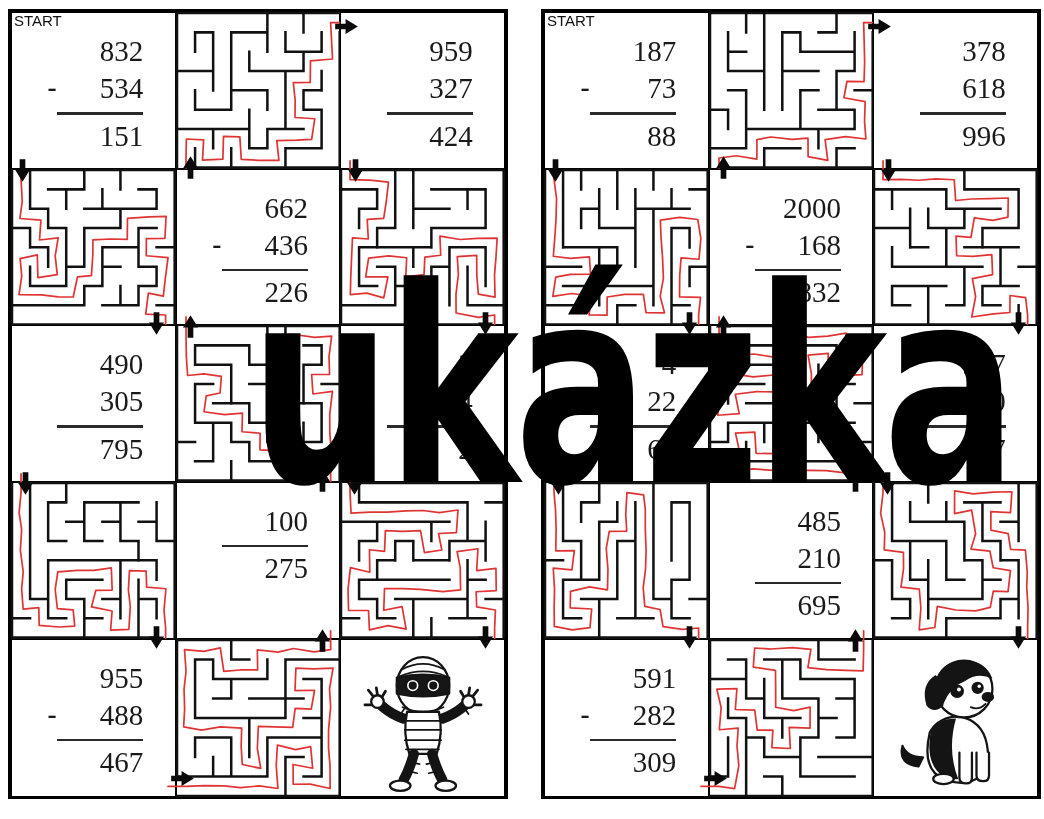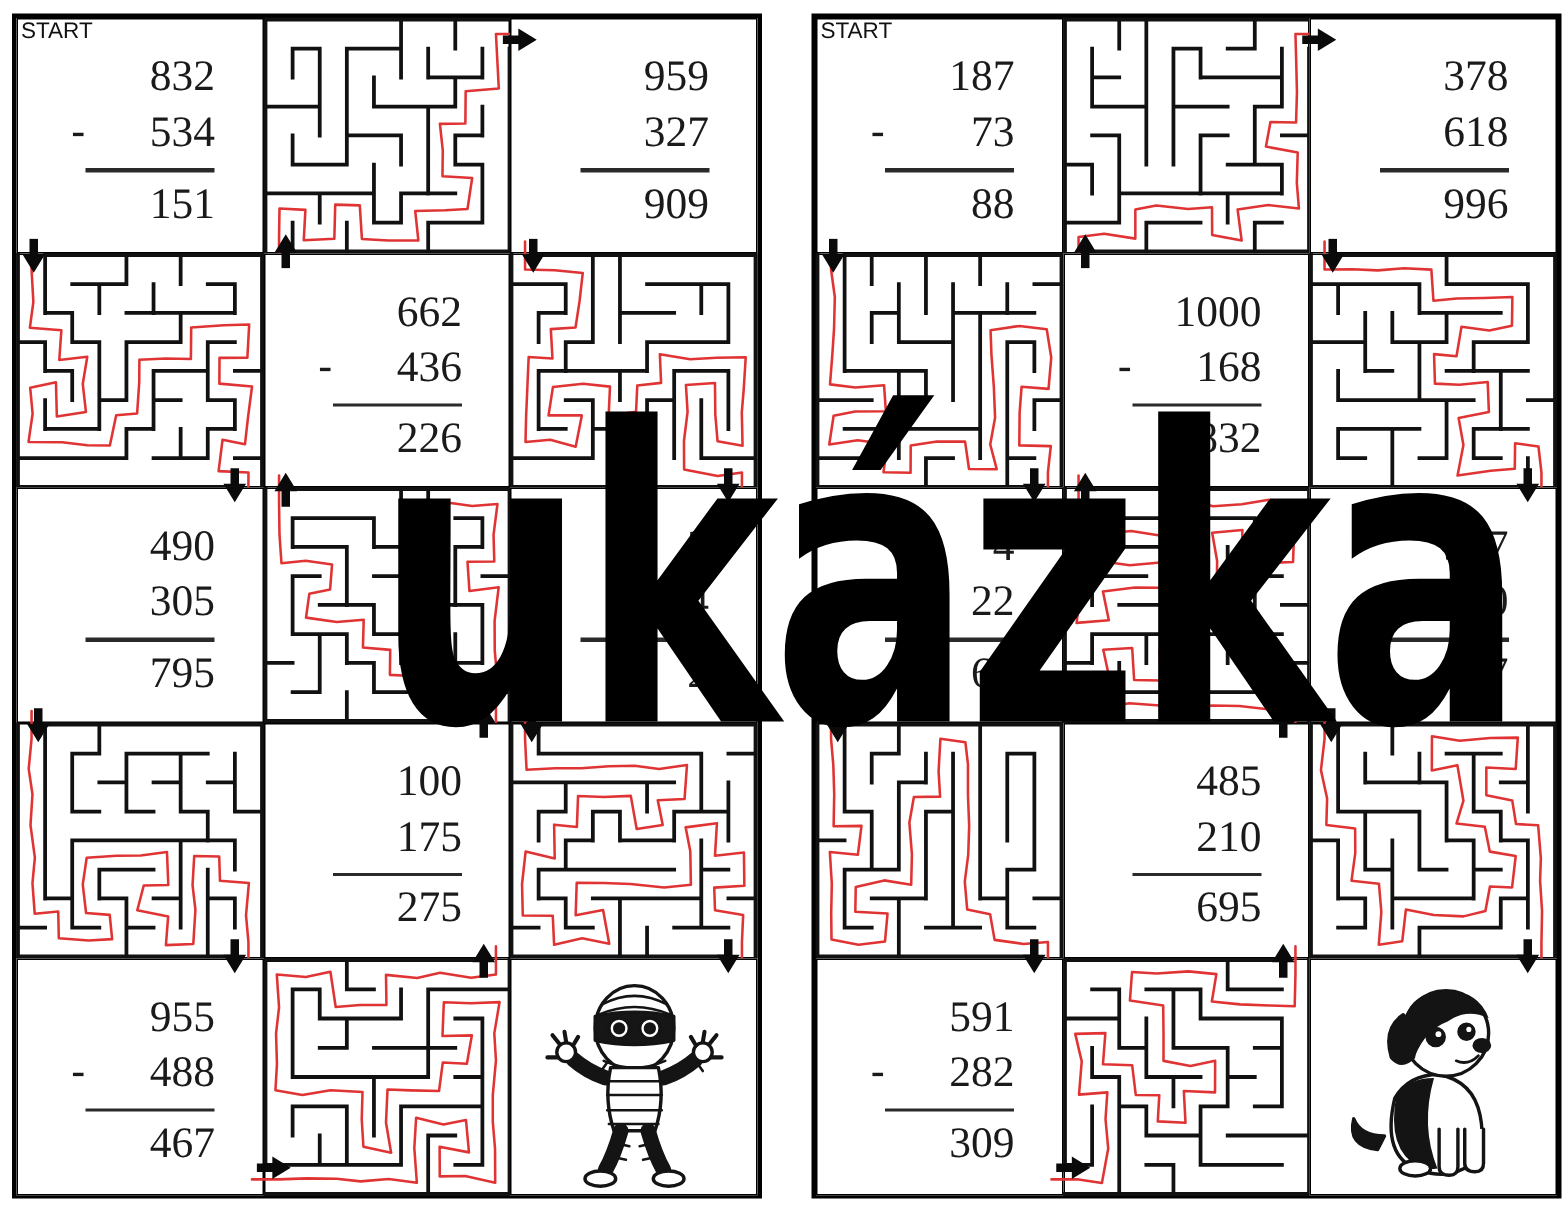--- a/index.html
+++ b/index.html
@@ -60,21 +60,21 @@
     </div>
 
     <div class="cell">
       <div class="prob">
         <div class="num">959</div>
         <div class="row2">
             <span class="op"></span>
             <span class="num">327</span>
           </div>
         <div class="bar"></div>
-        <div class="num">909</div>
+        <div class="num">424</div>
       </div>
       <svg class="arrow" style="left:6px;bottom:-14px" viewBox="0 0 18 24">
           <path d="M6 0 H12 V11 H17 L9 24 L1 11 H6 Z" fill="#0a0a0a"></path>
         </svg>
     </div>
 
     <div class="cell">
       <svg class="maze" viewBox="0 0 162 154" preserveAspectRatio="none">
           <path d="M18.0 0.0h18.0M36.0 0.0h18.0M54.0 0.0h18.0M72.0 0.0h18.0M90.0 0.0h18.0M108.0 0.0h18.0M126.0 0.0h18.0M144.0 0.0h18.0M36.0 19.3h18.0M54.0 19.3h18.0M126.0 19.3h18.0M18.0 38.5h18.0M72.0 38.5h18.0M90.0 38.5h18.0M108.0 38.5h18.0M126.0 38.5h18.0M0.0 57.8h18.0M36.0 57.8h18.0M72.0 57.8h18.0M90.0 57.8h18.0M126.0 57.8h18.0M18.0 77.0h18.0M90.0 77.0h18.0M108.0 77.0h18.0M144.0 77.0h18.0M54.0 96.3h18.0M90.0 96.3h18.0M126.0 96.3h18.0M18.0 115.5h18.0M36.0 115.5h18.0M72.0 115.5h18.0M126.0 115.5h18.0M0.0 134.8h18.0M18.0 134.8h18.0M36.0 134.8h18.0M54.0 134.8h18.0M90.0 134.8h18.0M108.0 134.8h18.0M144.0 134.8h18.0M0.0 154.0h18.0M18.0 154.0h18.0M36.0 154.0h18.0M54.0 154.0h18.0M72.0 154.0h18.0M90.0 154.0h18.0M108.0 154.0h18.0M126.0 154.0h18.0M0.0 0.0v19.3M18.0 0.0v19.3M72.0 0.0v19.3M108.0 0.0v19.3M162.0 0.0v19.3M0.0 19.3v19.3M18.0 19.3v19.3M54.0 19.3v19.3M90.0 19.3v19.3M144.0 19.3v19.3M162.0 19.3v19.3M0.0 38.5v19.3M36.0 38.5v19.3M108.0 38.5v19.3M162.0 38.5v19.3M0.0 57.8v19.3M18.0 57.8v19.3M54.0 57.8v19.3M72.0 57.8v19.3M126.0 57.8v19.3M162.0 57.8v19.3M0.0 77.0v19.3M36.0 77.0v19.3M54.0 77.0v19.3M72.0 77.0v19.3M90.0 77.0v19.3M126.0 77.0v19.3M162.0 77.0v19.3M0.0 96.3v19.3M18.0 96.3v19.3M54.0 96.3v19.3M90.0 96.3v19.3M144.0 96.3v19.3M162.0 96.3v19.3M0.0 115.5v19.3M72.0 115.5v19.3M108.0 115.5v19.3M126.0 115.5v19.3M162.0 115.5v19.3M0.0 134.8v19.3M162.0 134.8v19.3" stroke="#111111" stroke-width="2.5" fill="none" stroke-linecap="square"></path>
           <polyline points="9.0,-9.0 9.0,9.6 10.2,31.1 7.9,48.3 28.8,49.9 27.4,69.7 46.0,67.6 43.0,85.6 45.1,104.2 25.8,107.2 25.2,84.5 8.1,88.2 9.7,105.4 7.0,124.1 29.3,124.3 46.0,126.3 61.0,126.5 65.2,106.4 79.1,105.2 80.5,84.4 80.6,69.5 98.1,68.7 114.8,69.0 115.0,48.2 136.6,46.7 153.5,46.1 152.3,68.2 133.8,68.3 133.7,85.4 155.4,87.3 152.8,107.1 150.7,125.7 135.8,122.7 133.2,143.5 153.0,144.4 153.0,163.0" fill="none" stroke="#e03434" stroke-width="1.7" stroke-linejoin="round" stroke-linecap="round"></polyline>
@@ -152,24 +152,20 @@
     <div class="cell">
       <svg class="maze" viewBox="0 0 162 154" preserveAspectRatio="none">
           <path d="M18.0 0.0h18.0M36.0 0.0h18.0M54.0 0.0h18.0M72.0 0.0h18.0M90.0 0.0h18.0M108.0 0.0h18.0M126.0 0.0h18.0M144.0 0.0h18.0M36.0 19.3h18.0M72.0 19.3h18.0M90.0 19.3h18.0M108.0 19.3h18.0M54.0 38.5h18.0M90.0 38.5h18.0M126.0 38.5h18.0M36.0 57.8h18.0M72.0 57.8h18.0M108.0 57.8h18.0M144.0 57.8h18.0M36.0 77.0h18.0M54.0 77.0h18.0M72.0 77.0h18.0M90.0 77.0h18.0M108.0 77.0h18.0M126.0 77.0h18.0M54.0 96.3h18.0M72.0 96.3h18.0M18.0 115.5h18.0M54.0 115.5h18.0M90.0 115.5h18.0M126.0 115.5h18.0M0.0 134.8h18.0M36.0 134.8h18.0M72.0 134.8h18.0M0.0 154.0h18.0M18.0 154.0h18.0M36.0 154.0h18.0M54.0 154.0h18.0M72.0 154.0h18.0M90.0 154.0h18.0M108.0 154.0h18.0M126.0 154.0h18.0M0.0 0.0v19.3M18.0 0.0v19.3M54.0 0.0v19.3M162.0 0.0v19.3M0.0 19.3v19.3M18.0 19.3v19.3M36.0 19.3v19.3M72.0 19.3v19.3M108.0 19.3v19.3M144.0 19.3v19.3M162.0 19.3v19.3M0.0 38.5v19.3M18.0 38.5v19.3M36.0 38.5v19.3M72.0 38.5v19.3M108.0 38.5v19.3M144.0 38.5v19.3M162.0 38.5v19.3M0.0 57.8v19.3M18.0 57.8v19.3M126.0 57.8v19.3M162.0 57.8v19.3M0.0 77.0v19.3M18.0 77.0v19.3M36.0 77.0v19.3M108.0 77.0v19.3M144.0 77.0v19.3M162.0 77.0v19.3M0.0 96.3v19.3M18.0 96.3v19.3M36.0 96.3v19.3M54.0 96.3v19.3M108.0 96.3v19.3M126.0 96.3v19.3M162.0 96.3v19.3M0.0 115.5v19.3M36.0 115.5v19.3M72.0 115.5v19.3M108.0 115.5v19.3M126.0 115.5v19.3M144.0 115.5v19.3M162.0 115.5v19.3M0.0 134.8v19.3M72.0 134.8v19.3M126.0 134.8v19.3M162.0 134.8v19.3" stroke="#111111" stroke-width="2.5" fill="none" stroke-linecap="square"></path>
           <polyline points="9.0,-9.0 9.0,9.6 7.1,29.5 9.6,46.3 8.3,66.8 11.2,88.4 9.6,105.4 11.1,125.6 26.7,124.2 27.1,141.9 46.9,143.4 62.5,142.5 60.9,126.4 45.2,125.2 43.0,106.2 45.6,88.5 65.3,87.1 81.5,87.0 98.9,84.6 99.8,106.6 83.5,106.9 79.2,123.3 99.7,127.5 98.2,146.5 116.4,145.7 117.8,123.0 115.9,106.7 117.0,87.3 133.6,87.7 134.1,103.8 153.3,105.3 151.4,126.7 153.0,144.4 153.0,163.0" fill="none" stroke="#e03434" stroke-width="1.7" stroke-linejoin="round" stroke-linecap="round"></polyline>
         </svg>
     </div>
 
     <div class="cell">
       <div class="prob">
         <div class="num">100</div>
-        <div class="row2">
-            <span class="op"></span>
-            <span class="num">175</span>
-          </div>
         <div class="bar"></div>
         <div class="num">275</div>
       </div>
       <svg class="arrow up" style="right:8px;top:-14px" viewBox="0 0 18 24">
           <path d="M6 0 H12 V11 H17 L9 24 L1 11 H6 Z" fill="#0a0a0a"></path>
         </svg>
       <svg class="arrow up" style="right:8px;bottom:-14px" viewBox="0 0 18 24">
           <path d="M6 0 H12 V11 H17 L9 24 L1 11 H6 Z" fill="#0a0a0a"></path>
         </svg>
     </div>
@@ -282,21 +278,21 @@
 
     <div class="cell">
       <svg class="maze" viewBox="0 0 162 154" preserveAspectRatio="none">
           <path d="M18.0 0.0h18.0M36.0 0.0h18.0M54.0 0.0h18.0M72.0 0.0h18.0M90.0 0.0h18.0M108.0 0.0h18.0M126.0 0.0h18.0M144.0 0.0h18.0M144.0 19.3h18.0M36.0 38.5h18.0M90.0 38.5h18.0M108.0 38.5h18.0M126.0 38.5h18.0M54.0 57.8h18.0M72.0 57.8h18.0M126.0 57.8h18.0M18.0 77.0h18.0M36.0 77.0h18.0M54.0 77.0h18.0M0.0 96.3h18.0M18.0 96.3h18.0M144.0 96.3h18.0M18.0 115.5h18.0M36.0 115.5h18.0M54.0 115.5h18.0M72.0 115.5h18.0M90.0 115.5h18.0M0.0 134.8h18.0M18.0 134.8h18.0M72.0 134.8h18.0M126.0 134.8h18.0M0.0 154.0h18.0M18.0 154.0h18.0M36.0 154.0h18.0M54.0 154.0h18.0M72.0 154.0h18.0M90.0 154.0h18.0M108.0 154.0h18.0M126.0 154.0h18.0M0.0 0.0v19.3M18.0 0.0v19.3M36.0 0.0v19.3M72.0 0.0v19.3M108.0 0.0v19.3M162.0 0.0v19.3M0.0 19.3v19.3M18.0 19.3v19.3M54.0 19.3v19.3M72.0 19.3v19.3M90.0 19.3v19.3M126.0 19.3v19.3M162.0 19.3v19.3M0.0 38.5v19.3M18.0 38.5v19.3M36.0 38.5v19.3M54.0 38.5v19.3M90.0 38.5v19.3M108.0 38.5v19.3M162.0 38.5v19.3M0.0 57.8v19.3M18.0 57.8v19.3M90.0 57.8v19.3M108.0 57.8v19.3M126.0 57.8v19.3M144.0 57.8v19.3M162.0 57.8v19.3M0.0 77.0v19.3M54.0 77.0v19.3M72.0 77.0v19.3M90.0 77.0v19.3M108.0 77.0v19.3M126.0 77.0v19.3M162.0 77.0v19.3M0.0 96.3v19.3M54.0 96.3v19.3M108.0 96.3v19.3M126.0 96.3v19.3M144.0 96.3v19.3M162.0 96.3v19.3M0.0 115.5v19.3M54.0 115.5v19.3M108.0 115.5v19.3M126.0 115.5v19.3M162.0 115.5v19.3M0.0 134.8v19.3M72.0 134.8v19.3M126.0 134.8v19.3M162.0 134.8v19.3" stroke="#111111" stroke-width="2.5" fill="none" stroke-linecap="square"></path>
           <polyline points="9.0,-9.0 9.0,9.6 11.5,27.9 11.0,48.6 9.9,65.5 8.3,85.9 25.2,88.0 44.2,86.5 45.4,103.8 25.0,103.9 10.7,106.7 7.8,125.8 26.7,123.0 46.5,125.6 43.8,144.2 61.8,144.6 61.9,126.5 79.3,123.9 98.0,123.9 100.6,142.1 119.0,142.2 114.7,125.8 117.9,108.0 117.1,87.7 115.5,66.3 114.9,49.9 134.1,47.1 152.2,49.3 155.2,68.1 153.4,88.9 135.5,87.5 134.2,104.7 134.0,126.4 154.9,126.9 153.0,144.4 153.0,163.0" fill="none" stroke="#e03434" stroke-width="1.7" stroke-linejoin="round" stroke-linecap="round"></polyline>
         </svg>
     </div>
 
     <div class="cell">
       <div class="prob">
-        <div class="num">1000</div>
+        <div class="num">2000</div>
         <div class="row2">
             <span class="op">-</span>
             <span class="num">168</span>
           </div>
         <div class="bar"></div>
         <div class="num">832</div>
       </div>
       <svg class="arrow up" style="left:5px;top:-14px" viewBox="0 0 18 24">
           <path d="M6 0 H12 V11 H17 L9 24 L1 11 H6 Z" fill="#0a0a0a"></path>
         </svg>

